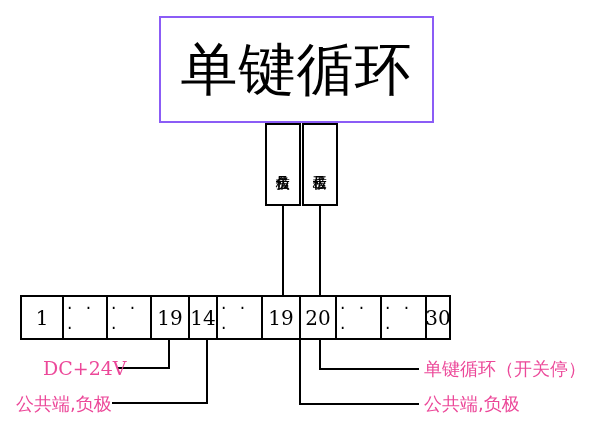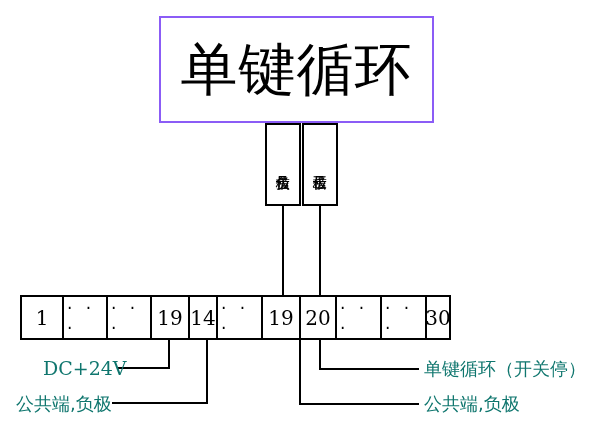--- a/index.html
+++ b/index.html
@@ -97,21 +97,21 @@
   .cell.dots {
     font-family: "DejaVu Sans", "Liberation Sans", sans-serif;
     font-size: 17px;
     letter-spacing: 4px;
     padding-left: 3px;
   }
 
   
   .callout {
     position: absolute;
-    color: #0f766e;
+    color: #ec4899;
     white-space: nowrap;
     font-family: "DejaVu Sans", "Liberation Sans", sans-serif;
   }
   .callout.latin {
     font-family: "DejaVu Serif", "Liberation Serif", serif;
     font-size: 19px;
   }
   .callout.cjk { font-size: 18px; }
 
   #label-dc24v   { left: 43px;  top: 357px; }

